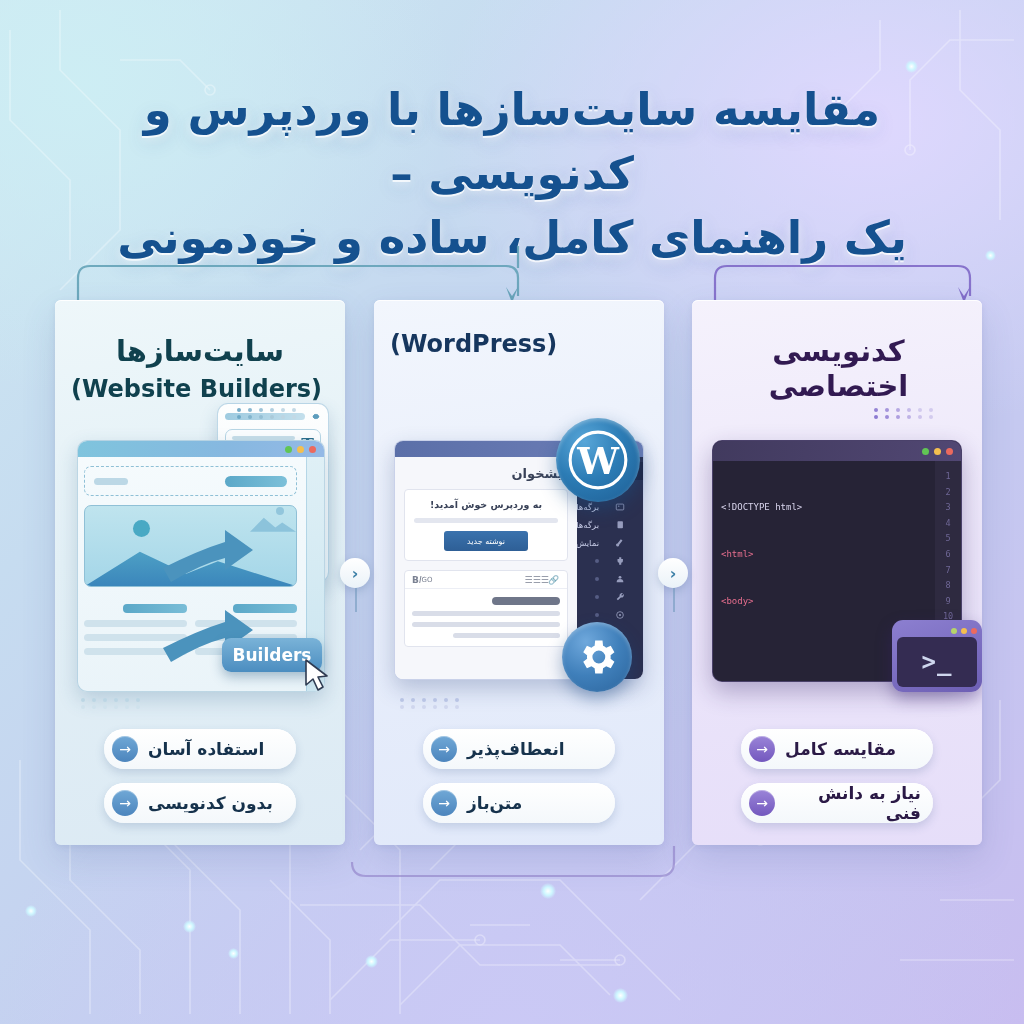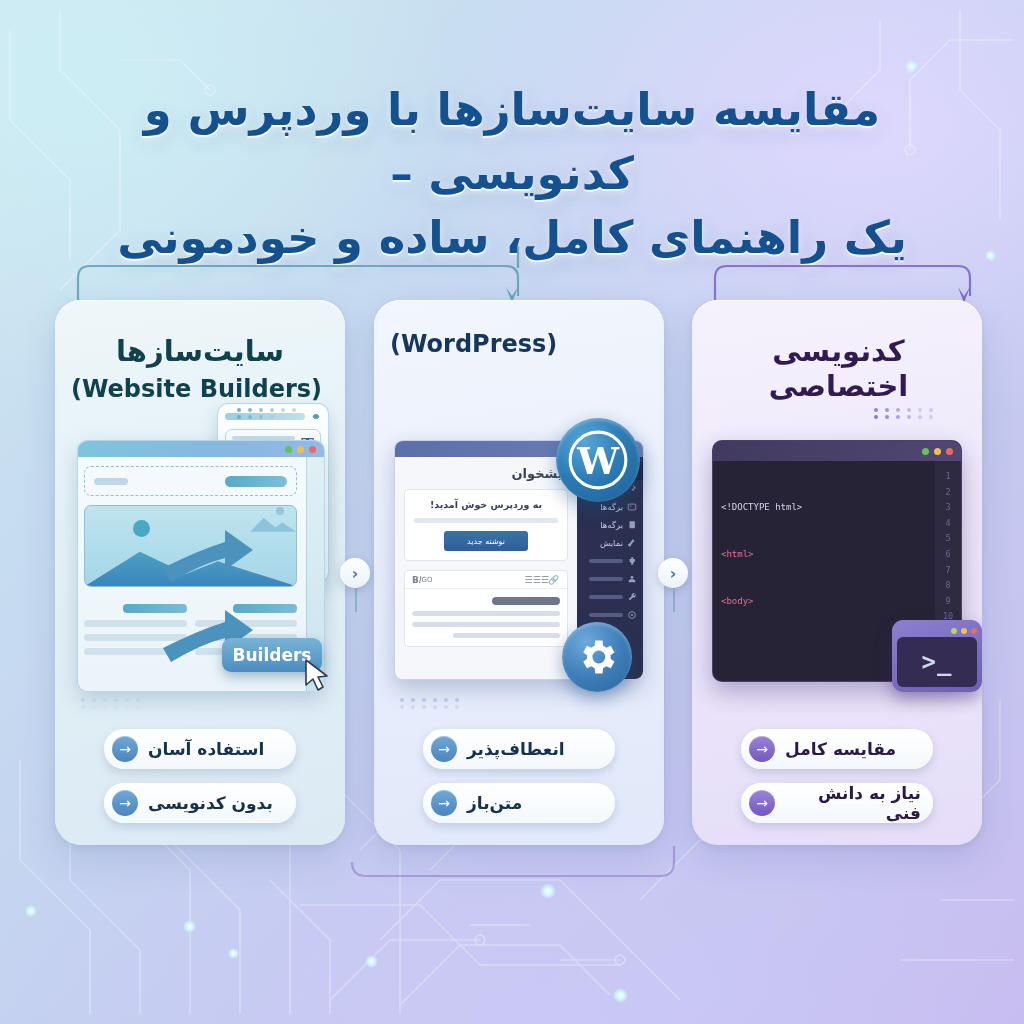--- a/index.html
+++ b/index.html
@@ -50,21 +50,21 @@
 
   
   .connectors { position: absolute; inset: 0; pointer-events: none; }
 
   
   .card {
     position: absolute;
     top: 300px;
     width: 290px;
     height: 545px;
-    border-radius: 26px;
+    border-radius: 6px;
     padding: 24px 16px 0;
     box-shadow:
       0 14px 34px rgba(70,90,150,.16),
       0 2px 6px rgba(70,90,150,.10),
       inset 0 1px 0 rgba(255,255,255,.9);
     overflow: hidden;
   }
   .card.c1 { left: 55px;  background: linear-gradient(172deg,#eef7fa 0%,#e3f0f6 45%,#dceaf4 100%); }
   .card.c2 { left: 374px; background: linear-gradient(172deg,#f2f6fd 0%,#e8eefb 50%,#e1e9fa 100%); }
   .card.c3 { left: 692px; background: linear-gradient(172deg,#f5f2fc 0%,#ece6fa 50%,#e6def9 100%); padding-left: 19px; }
@@ -162,21 +162,21 @@
   .wp-win {
     left: 20px; top: 140px; width: 250px; height: 240px;
     border-radius: 9px;
     box-shadow: 0 9px 22px rgba(40,60,120,.26);
     background: #fff;
     border: 1px solid rgba(120,140,200,.4);
   }
   .wp-win .win-bar { background: linear-gradient(95deg,#5b6fa8 0%,#6e7fb8 100%); }
   .wp-body { display: flex; height: calc(100% - 16px); direction: rtl; }
   .wp-side { width: 66px; background: #2b3050; padding-top: 5px; }
-  .wp-side .item { display: flex; align-items: center; gap: 4px; padding: 4px 6px; font-size: 8.5px; color: #c4c9e4; }
+  .wp-side .item { display: flex; align-items: center; gap: 16px; padding: 4px 18px; font-size: 8.5px; color: #c4c9e4; }
   .wp-side .item.active { background: #1f2340; color: #fff; position: relative; }
   .wp-side .item.active::after { content: ""; position: absolute; left: -5px; top: 50%; transform: translateY(-50%); border: 5px solid transparent; border-right-color: #1f2340; }
   .wp-side .ico { width: 10px; height: 10px; flex: 0 0 10px; opacity: .85; }
   .wp-side .stub { height: 4px; width: 34px; border-radius: 2px; background: #565d84; }
   .wp-main { flex: 1; background: #f6f7fb; padding: 9px 9px 0; }
   .wp-h { font-size: 13px; font-weight: 700; color: #394258; margin-bottom: 8px; }
   .wp-card { background: #fff; border: 1px solid #e1e4ee; border-radius: 4px; padding: 9px; }
   .wp-welcome { font-size: 9.5px; font-weight: 700; color: #394258; text-align: center; }
   .wp-rule { height: 5px; border-radius: 3px; background: #e3e6ef; margin: 8px 0; }
   .wp-btn { margin: 0 auto; width: 84px; height: 20px; border-radius: 3px; background: linear-gradient(180deg,#3a72ad,#2e5f96); color: #fff; font-size: 8px; display: flex; align-items: center; justify-content: center; }

